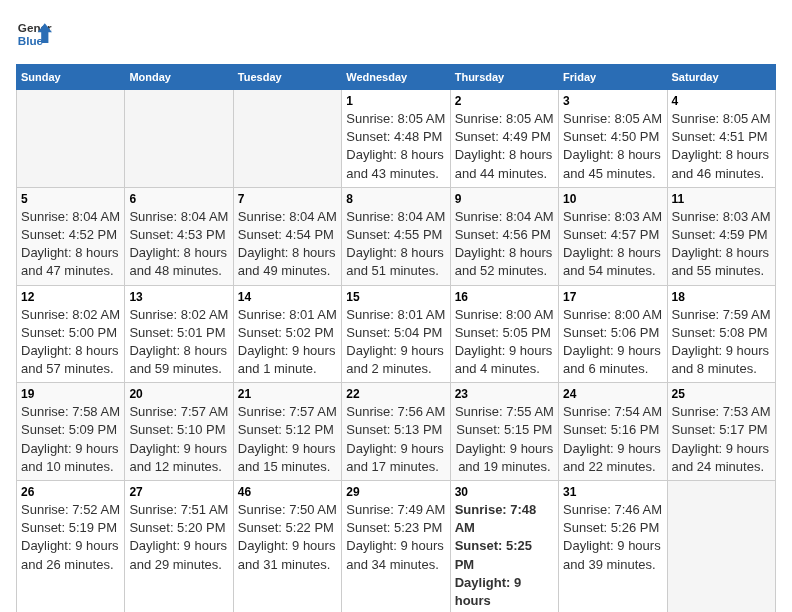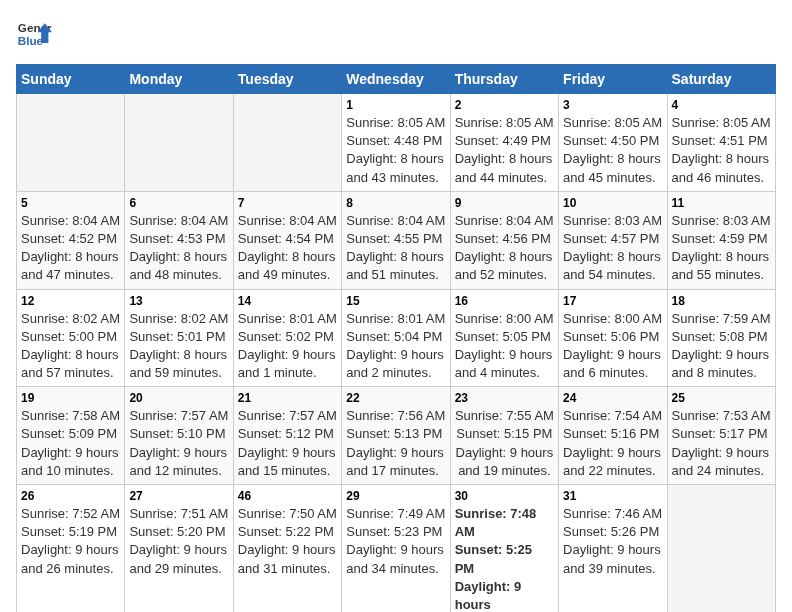--- a/index.html
+++ b/index.html
@@ -41,21 +41,21 @@
       width: 100%;
       border-collapse: collapse;
       font-size: 11px;
     }
     thead th {
       background: #2a6db5;
       color: #fff;
       padding: 6px 4px;
       text-align: left;
       font-weight: bold;
-      font-size: 14px;
+      font-size: 11px;
       border: 1px solid #2a6db5;
     }
     tbody td {
       border: 1px solid #ccc;
       vertical-align: top;
       padding: 4px;
       height: 90px;
       width: 108px;
     }
     .day-number {

